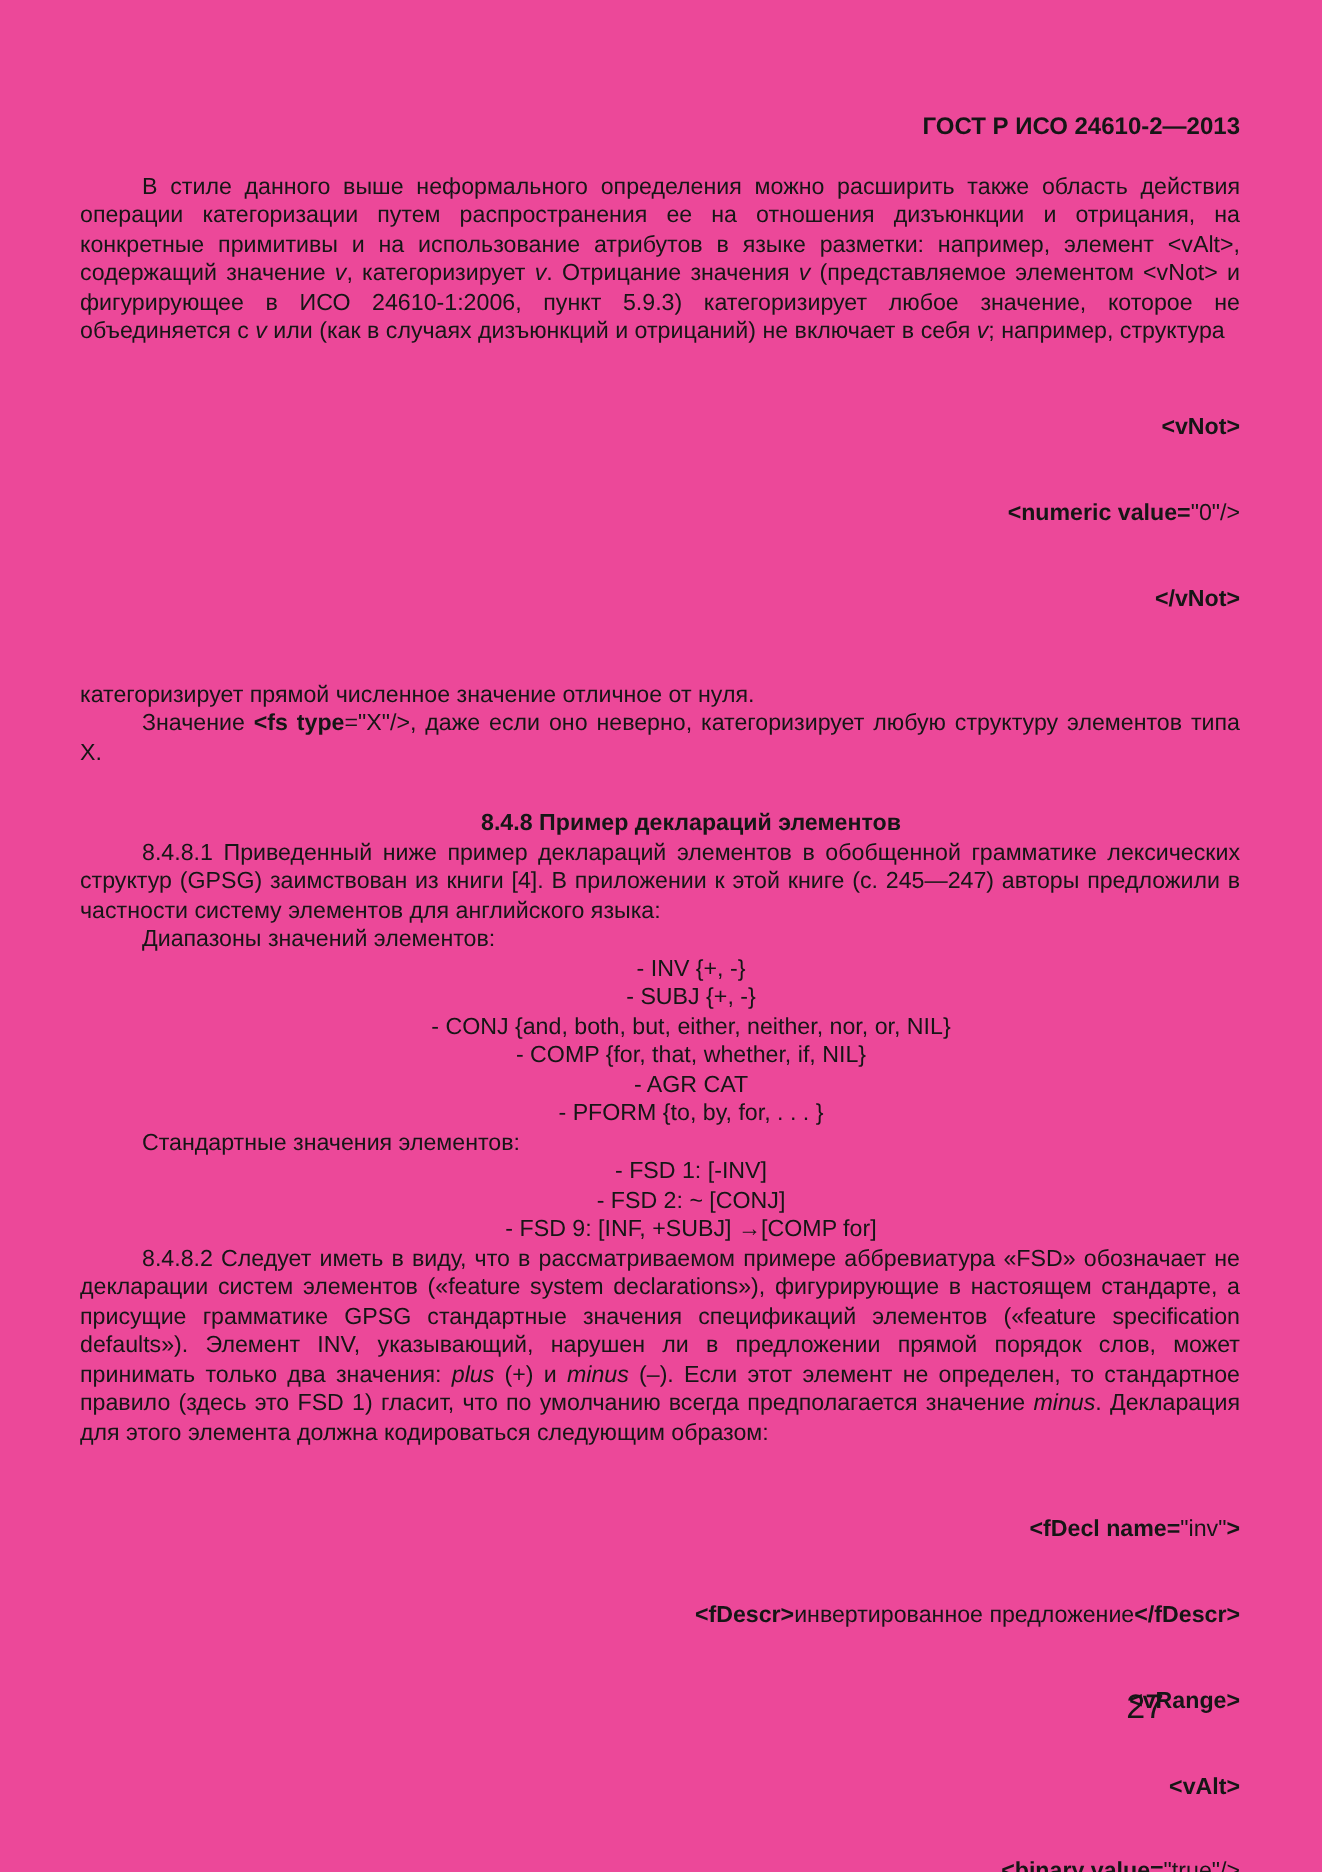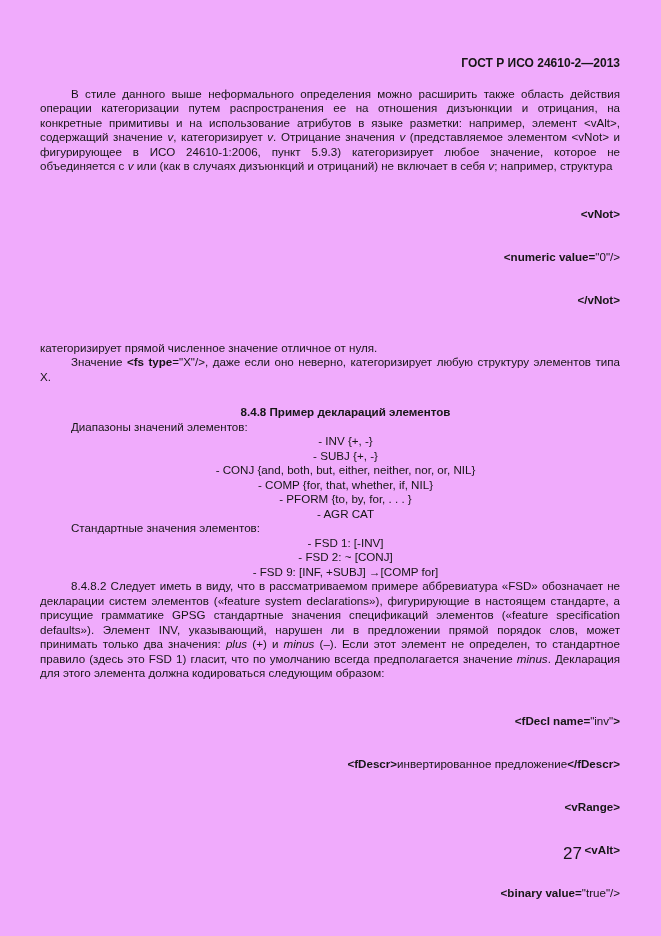--- a/index.html
+++ b/index.html
@@ -1,19 +1,19 @@
 <!DOCTYPE html>
 <html><head>
 <meta charset="utf-8">
 <style>
   html,body { margin:0; padding:0; background:#ffffff; }
   .page {
     position:relative;
     width:661px; height:936px;
-    background:#f0abfc;
+    background:#ec4899;
     box-sizing:border-box;
     padding:56px 41px 0 40px;
     font-family:"Liberation Sans", sans-serif;
     font-size:11.6px;
     line-height:14.5px;
     color:#161616;
     overflow:hidden;
   }
   .running-header {
     text-align:right;
@@ -57,29 +57,30 @@
     <div class="code-line"><span> </span><span class="b">&lt;numeric value=</span><span>"0"/&gt;</span></div>
     <div class="code-line"><span class="b">&lt;/vNot&gt;</span></div>
   </div>
 
   <p>категоризирует прямой численное значение отличное от нуля.</p>
 
   <p class="indent"><span>Значение </span><span class="b">&lt;fs type</span><span>="X"/&gt;</span><span>, даже если оно неверно, категоризирует любую структуру элементов типа X.</span></p>
 
   <p class="indent heading">8.4.8  Пример деклараций элементов</p>
 
+  <p class="indent">8.4.8.1  Приведенный ниже пример деклараций элементов в обобщенной грамматике лексических структур (GPSG) заимствован из книги [4]. В приложении к этой книге (с. 245—247) авторы предложили в частности систему элементов для английского языка:</p>
 
   <p class="indent">Диапазоны значений элементов:</p>
   <div class="list">
     <div class="list-item">-  INV {+, -}</div>
     <div class="list-item">-  SUBJ {+, -}</div>
     <div class="list-item">-  CONJ {and, both, but, either, neither, nor, or, NIL}</div>
     <div class="list-item">-  COMP {for, that, whether, if, NIL}</div>
+    <div class="list-item">-  AGR CAT</div>
     <div class="list-item">-  PFORM {to, by, for, . . . }</div>
-    <div class="list-item">-  AGR CAT</div>
   </div>
 
   <p class="indent">Стандартные значения элементов:</p>
   <div class="list">
     <div class="list-item">-  FSD 1: [-INV]</div>
     <div class="list-item">-  FSD 2: ~ [CONJ]</div>
     <div class="list-item">-  FSD 9: [INF, +SUBJ] →[COMP for]</div>
   </div>
 
   <p class="indent"><span>8.4.8.2  Следует иметь в виду, что в рассматриваемом примере аббревиатура «FSD» обозначает не декларации систем элементов («feature system declarations»), фигурирующие в настоящем стандарте, а присущие грамматике GPSG стандартные значения спецификаций элементов («feature specification defaults»). Элемент INV, указывающий, нарушен ли в предложении прямой порядок слов, может принимать только два значения: </span><span class="i">plus</span><span> (+) и </span><span class="i">minus</span><span> (–). Если этот элемент не определен, то стандартное правило (здесь это FSD 1) гласит, что по умолчанию всегда предполагается значение </span><span class="i">minus</span><span>. Декларация для этого элемента должна кодироваться следующим образом:</span></p>

